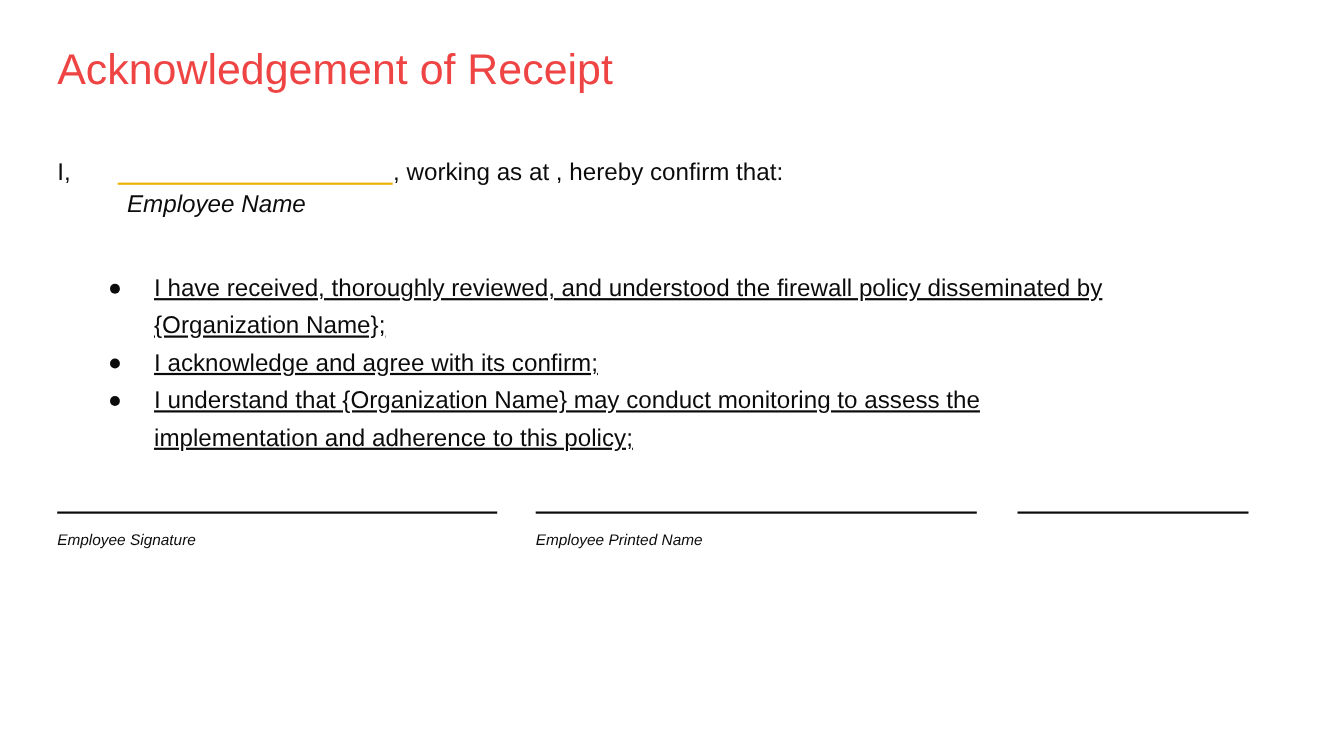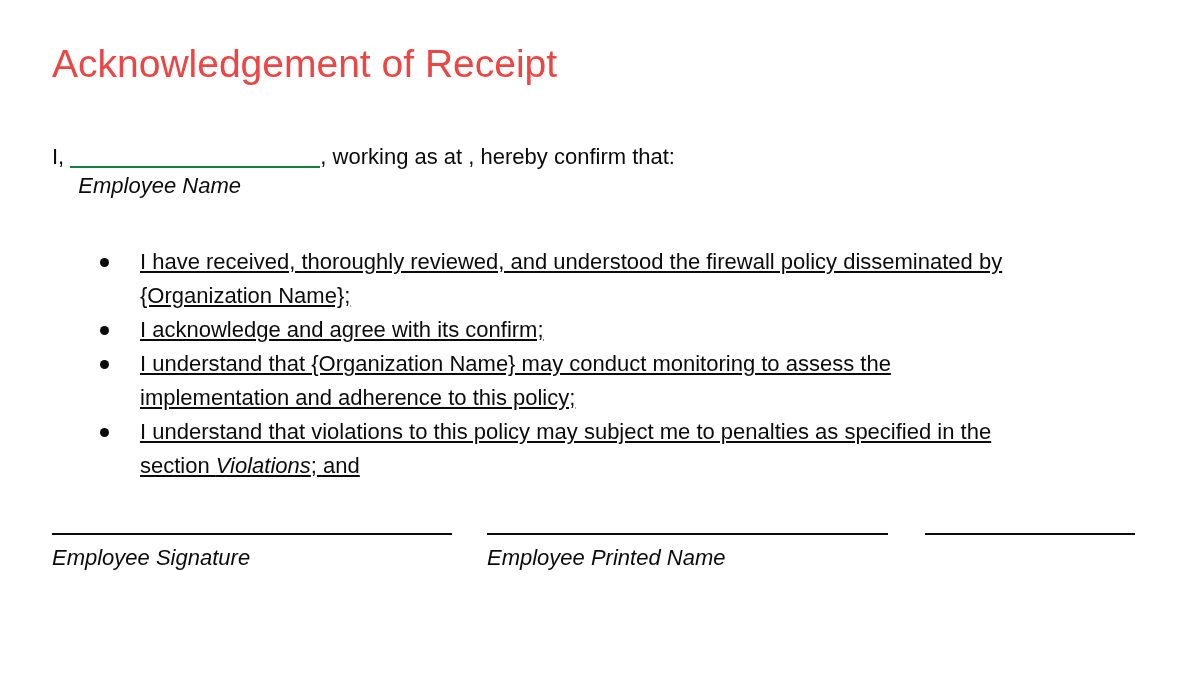--- a/index.html
+++ b/index.html
@@ -26,24 +26,25 @@
   }
   .intro {
     margin-top: 57px;
     font-size: 22px;
     line-height: 34px;
     white-space: nowrap;
   }
   .blank {
     display: inline-block;
     height: 22px;
-    border-bottom: 2px solid #15803d;
+    border-bottom: 2px solid #eab308;
     margin-bottom: -4px;
     position: relative;
     vertical-align: baseline;
+    margin-left: 37px;
   }
   .blank1 { width: 250px; }
   .blank2 { width: 202px; }
   .blank3 { width: 197px; }
   .blank-label {
     position: absolute;
     left: 8px;
     top: 100%;
     margin-top: 8px;
     font-style: italic;
@@ -78,21 +79,21 @@
   .sig-row {
     display: flex;
     margin-top: 50px;
   }
   .sig-line {
     height: 0;
     border-top: 2px solid #0b0b0b;
   }
   .sig-label {
     font-style: italic;
-    font-size: 22px;
+    font-size: 14px;
     line-height: 34px;
     margin-top: 6px;
   }
   .sig1 { width: 400px; }
   .sig2 { width: 401px; margin-left: 35px; }
   .sig3 { width: 210px; margin-left: 37px; }
 </style>
 </head>
 <body>
 
@@ -101,22 +102,20 @@
   <h1 class="doc-title">Acknowledgement of Receipt</h1>
 
   <div class="intro"><span>I, </span><span class="blank blank1"><span class="blank-label">Employee Name</span></span><span>, working as </span><span> at </span><span>, hereby confirm that:</span></div>
 
   <ul class="bullets">
     <li><span>I have received, thoroughly reviewed, and understood the firewall policy disseminated by
 {Organization Name};</span></li>
     <li><span>I acknowledge and agree with its confirm;</span></li>
     <li><span>I understand that {Organization Name} may conduct monitoring to assess the
 implementation and adherence to this policy;</span></li>
-    <li><span>I understand that violations to this policy may subject me to penalties as specified in the
-section </span><span class="it">Violations</span><span>; and</span></li>
   </ul>
 
   <div class="sig-row">
     <div class="sig-block sig1">
       <div class="sig-line"></div>
       <div class="sig-label">Employee Signature</div>
     </div>
     <div class="sig-block sig2">
       <div class="sig-line"></div>
       <div class="sig-label">Employee Printed Name</div>

